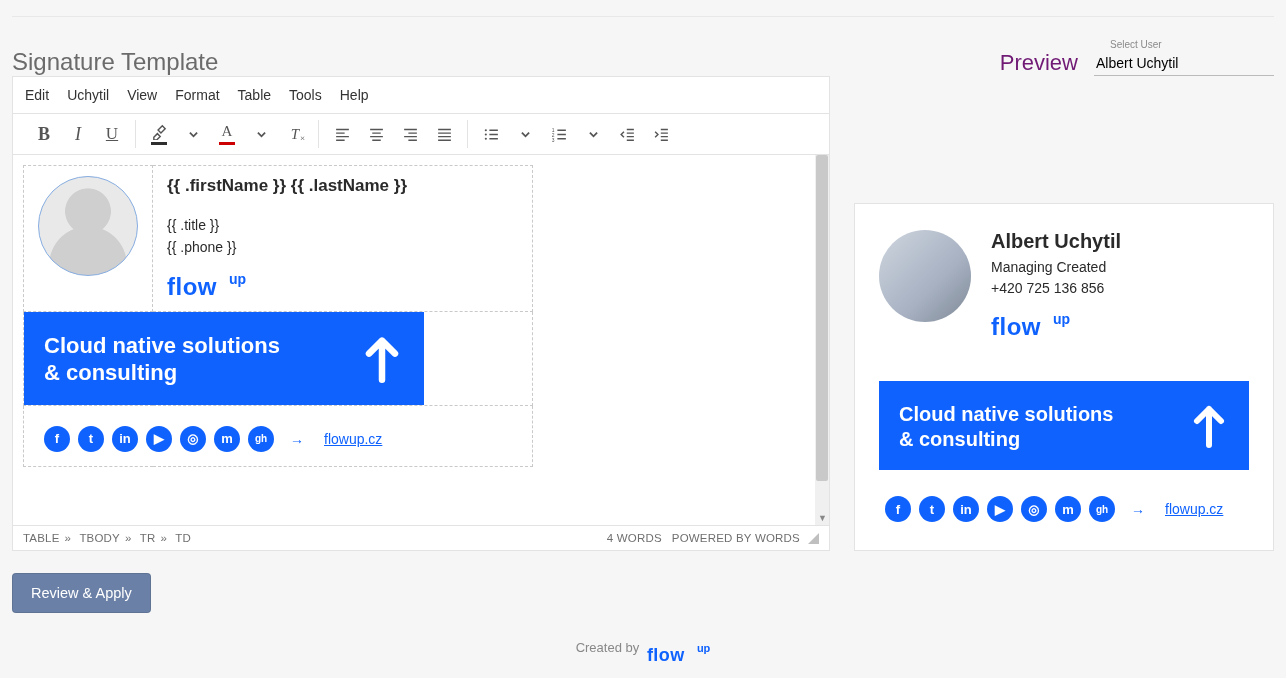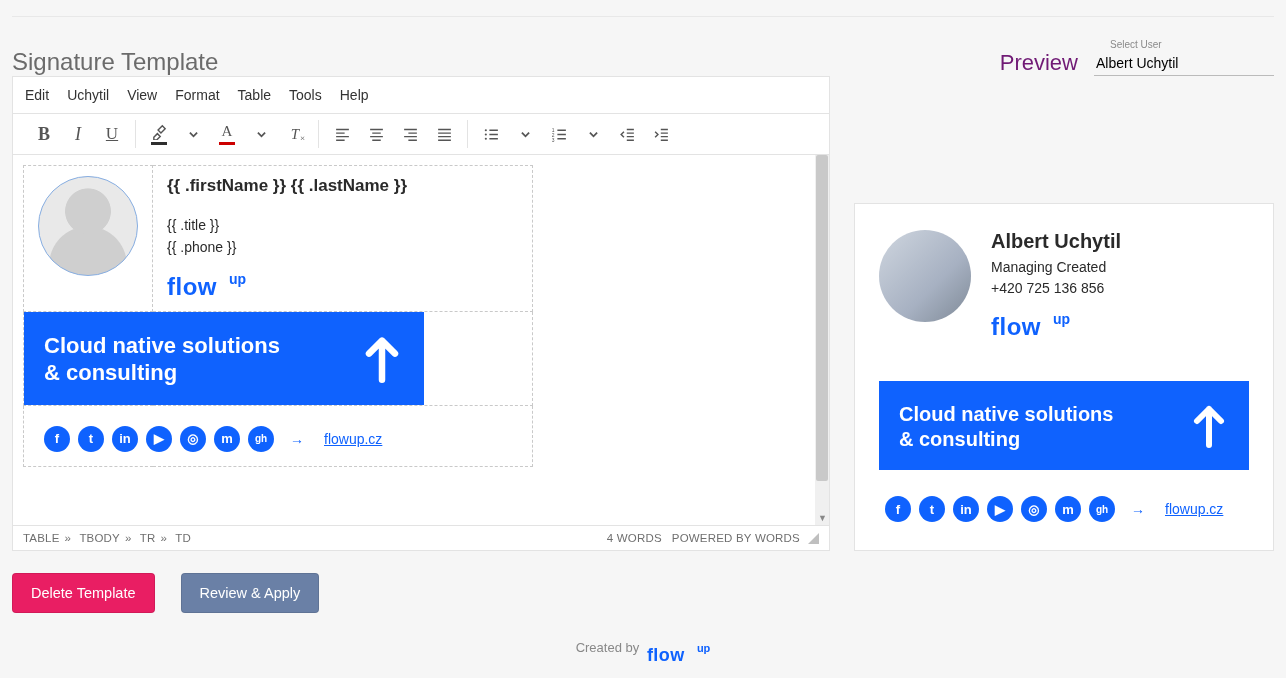--- a/index.html
+++ b/index.html
@@ -313,21 +313,20 @@
           <span class="sicon">◎</span>
           <span class="sicon">m</span>
           <span class="sicon" style="font-size: 10px;">gh</span>
           <span class="link-arrow">→</span>
           <a class="siteurl">flowup.cz</a>
         </div>
     </div>
   </div>
 
   <div class="buttons">
-    <button class="btn pink">Delete Template</button>
     <button class="btn slate">Review &amp; Apply</button>
   </div>
 
   <div class="footer">
     <span class="created">Created by</span>
     <span class="flowup-logo" style="display:inline-flex;vertical-align:middle">
       <span class="flow" style="font-size:18px">flow</span>
         <span class="up" style="font-size:11px">up</span>
     </span>
   </div>

